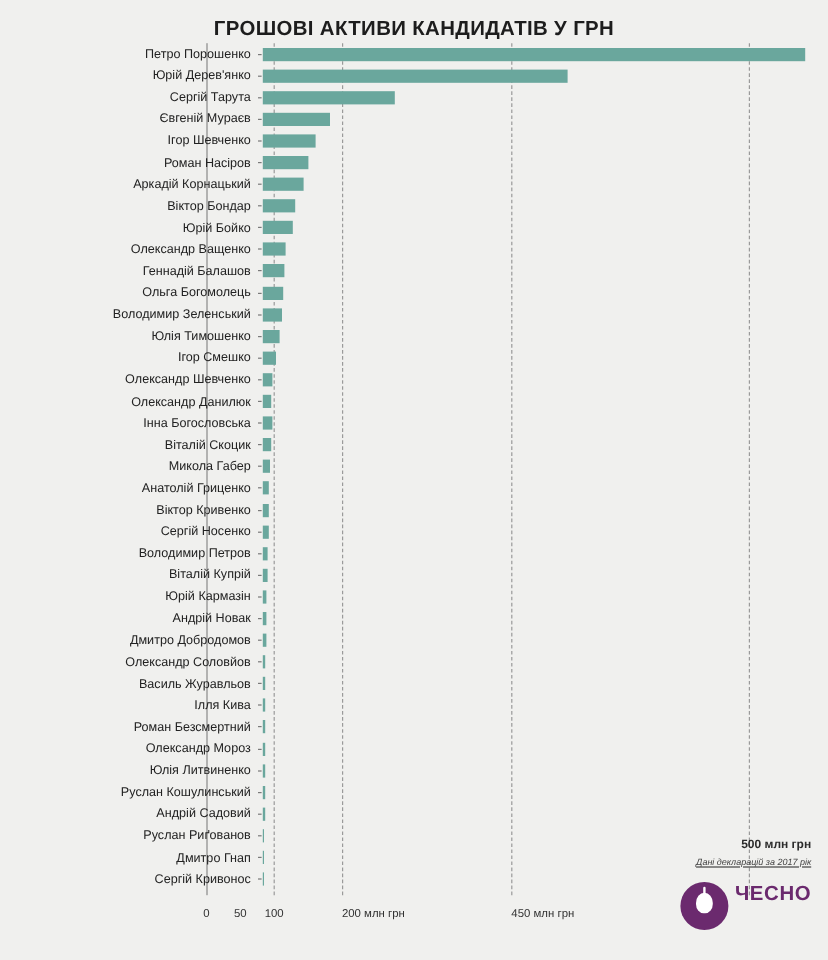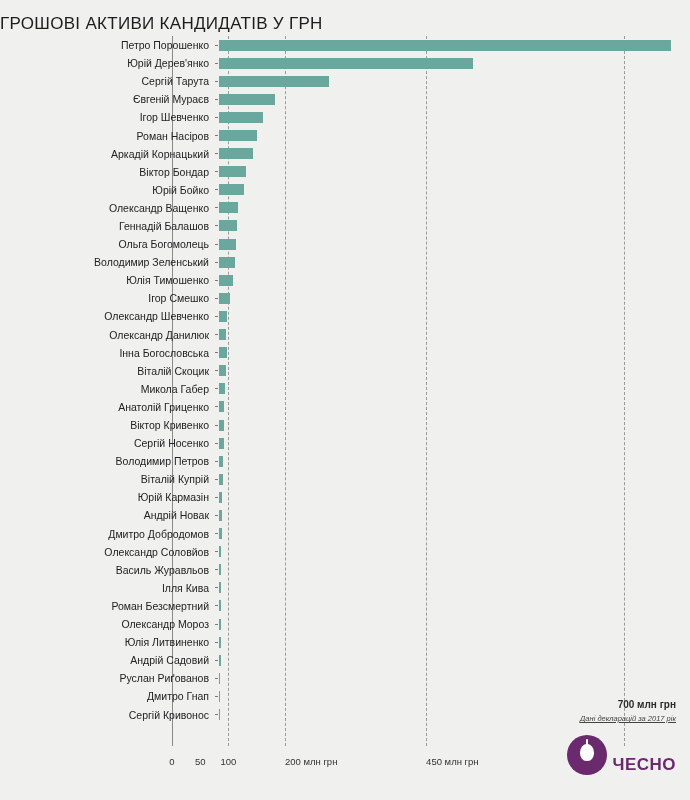--- a/index.html
+++ b/index.html
@@ -13,23 +13,23 @@
     font-family: "Liberation Sans", sans-serif;
     color: #2b2b2b;
     position: relative;
     overflow: hidden;
   }
   #chart-title {
     position: absolute;
     top: 14px;
     left: 0;
     width: 690px;
-    text-align: left;
+    text-align: center;
     font-size: 17px;
-    font-weight: normal;
+    font-weight: bold;
     letter-spacing: 0.3px;
     color: #1d1d1d;
   }
   #plot-area {
     position: absolute;
     left: 0;
     top: 36px;
     width: 690px;
     height: 720px;
   }
@@ -119,21 +119,21 @@
     color: #444;
     font-style: italic;
     margin-top: 1px;
     text-decoration: underline;
   }
   #logo {
     position: absolute;
     right: 14px;
     top: 735px;
     display: flex;
-    align-items: flex-end;
+    align-items: flex-start;
     gap: 5px;
   }
   #logo .logo-mark {
     width: 40px;
     height: 40px;
     border-radius: 50%;
     background: #6b2a6e;
     position: relative;
   }
   #logo .logo-mark::before {
@@ -341,20 +341,25 @@
         <div class="cand-label">Олександр Мороз</div>
         <div class="tickmark"></div>
         <div class="bar" title="Олександр Мороз: 3" style="width: 1.69412px; background: rgb(106, 167, 157);"></div>
       </div>
       <div class="row">
         <div class="cand-label">Юлія Литвиненко</div>
         <div class="tickmark"></div>
         <div class="bar" title="Юлія Литвиненко: 3" style="width: 1.69412px; background: rgb(106, 167, 157);"></div>
       </div>
       <div class="row">
+        <div class="cand-label">Руслан Кошулинський</div>
+        <div class="tickmark"></div>
+        <div class="bar" title="Руслан Кошулинський: 3" style="width: 1.69412px; background: rgb(106, 167, 157);"></div>
+      </div>
+      <div class="row">
         <div class="cand-label">Андрій Садовий</div>
         <div class="tickmark"></div>
         <div class="bar" title="Андрій Садовий: 3" style="width: 1.69412px; background: rgb(106, 167, 157);"></div>
       </div>
       <div class="row">
         <div class="cand-label">Руслан Риґованов</div>
         <div class="tickmark"></div>
         <div class="bar" title="Руслан Риґованов: 2" style="width: 1.12941px; background: rgb(106, 167, 157);"></div>
       </div>
       <div class="row">
@@ -372,20 +377,20 @@
 
 <div id="x-axis">
     <div class="xtick" style="left: 172px;">0</div>
     <div class="xtick" style="left: 200.235px;">50</div>
     <div class="xtick" style="left: 228.471px;">100</div>
     <div class="xtick left-align" style="left: 284.941px;">200 млн грн</div>
     <div class="xtick left-align" style="left: 426.118px;">450 млн грн</div>
   </div>
 
 <div id="note">
-  <div class="note-main">700 млн грн</div>
+  <div class="note-main">500 млн грн</div>
   <div class="note-sub">Дані декларацій за 2017 рік</div>
 </div>
 
 <div id="logo">
   <div class="logo-mark"></div>
   <div class="logo-text">ЧЕСНО</div>
 </div>
 
 </body></html>

